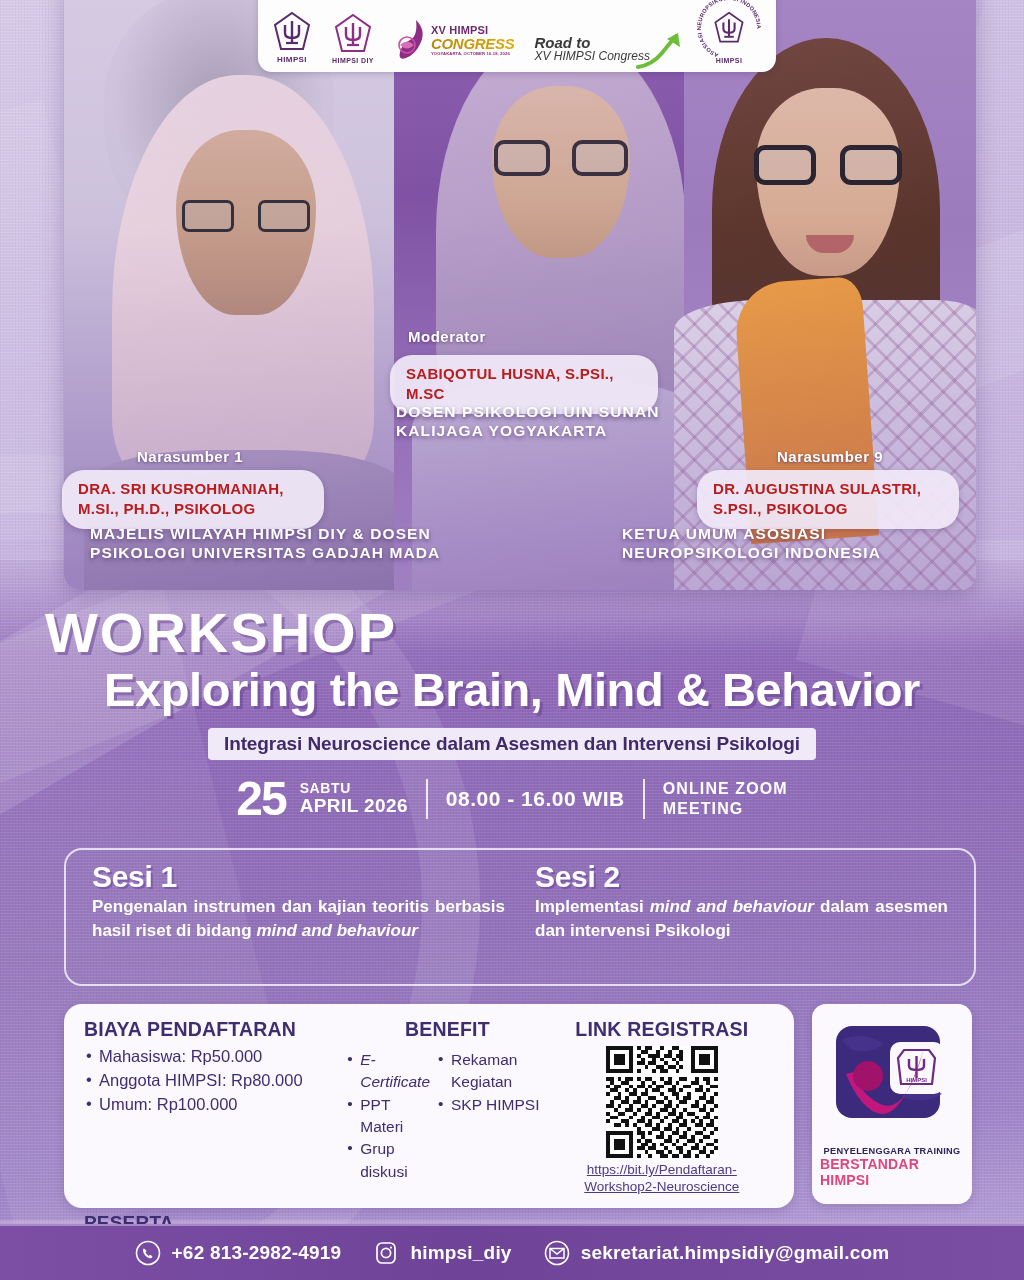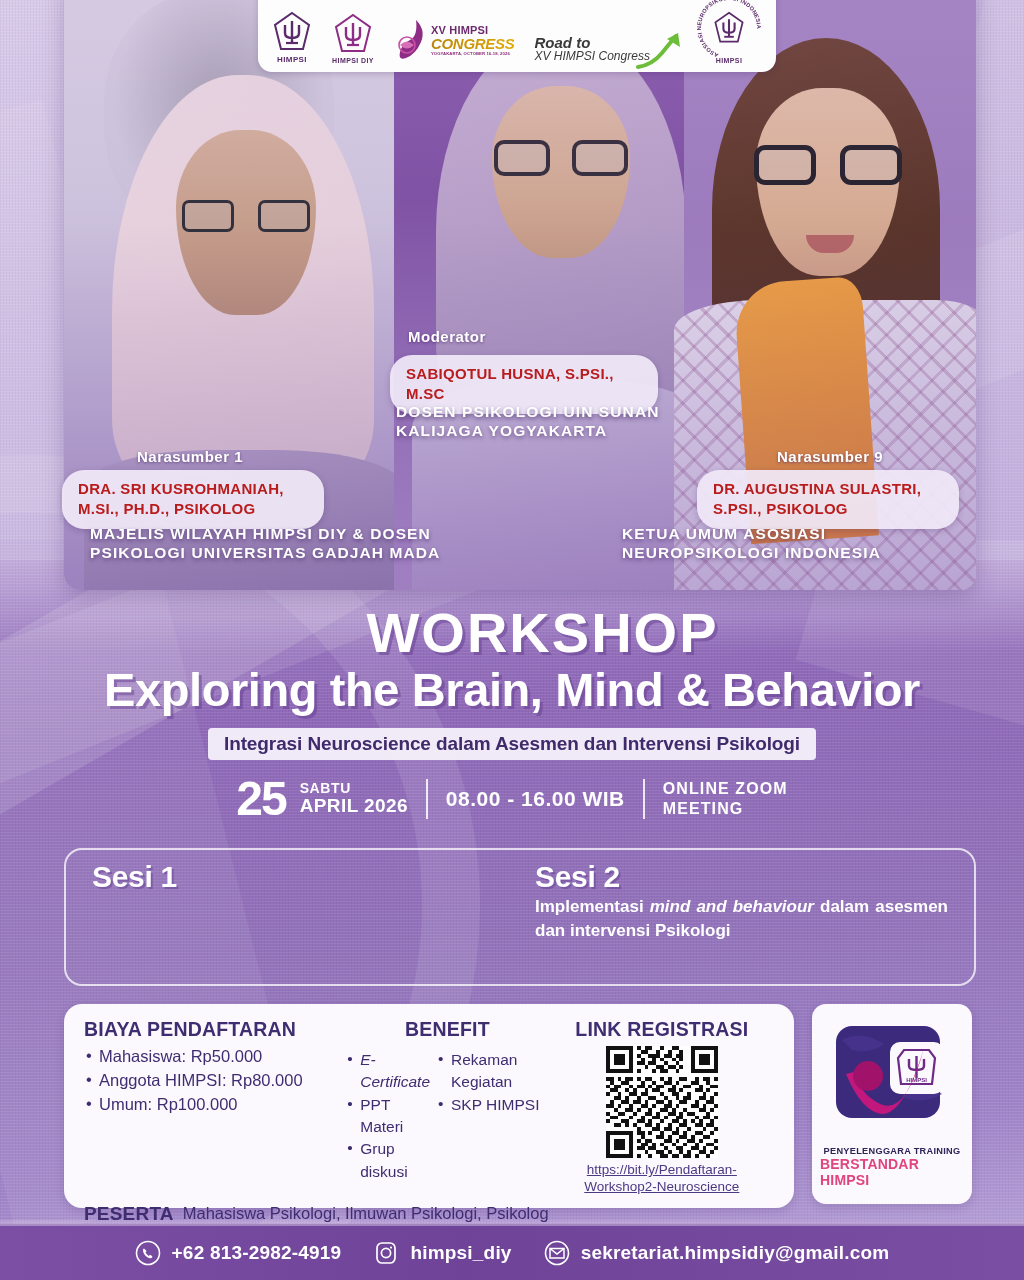--- a/index.html
+++ b/index.html
@@ -170,21 +170,21 @@
     box-shadow:0 2px 6px rgba(50,20,80,.22);
   }
   .cap-aff {
     position:absolute; color:#ffffff; font-weight:bold; font-size:15.5px;
     letter-spacing:1.1px; line-height:1.25; z-index:20;
     text-shadow:0 2px 4px rgba(55,22,85,.55);
   }
 
   
   .workshop {
-    position:absolute; left:16px; right:0; top:600px; text-align:center; z-index:30;
+    position:absolute; left:0; right:0; top:600px; text-align:left; z-index:30;
     font-size:56px; font-weight:bold; color:#ffffff; letter-spacing:2px;
     text-shadow:3px 3px 0 rgba(96,56,140,.45);
     margin-left:45px;
   }
   .subtitle {
     position:absolute; left:0; right:0; top:662px; text-align:center; z-index:30;
     font-size:47px; font-weight:bold; color:#ffffff; letter-spacing:-0.4px;
     text-shadow:3px 3px 0 rgba(96,56,140,.45);
   }
   .tagline-wrap { position:absolute; left:0; right:0; top:728px; text-align:center; z-index:30; }
@@ -234,21 +234,21 @@
   .ulist li { color:#3f2d72; font-size:16.5px; line-height:1.44; position:relative; padding-left:15px; }
   .ulist li::before { content:"•"; position:absolute; left:2px; top:-1px; }
   .ulist li i { font-style:italic; }
   .benefit-grid { display:flex; gap:6px; margin-top:4px; }
   .benefit-grid .ulist li { font-size:15.5px; }
 
   .qr { width:112px; height:112px; margin:5px auto 0 auto; display:block; }
   .qr-link { display:block; text-align:center; color:#4a3a86; font-size:13.5px;
     text-decoration:underline; line-height:1.25; margin-top:4px; }
 
-  .peserta-row { margin-top:7px; display:flex; align-items:center; gap:9px; }
+  .peserta-row { margin-top:16px; display:flex; align-items:flex-start; gap:9px; }
   .peserta-row .lbl { color:#3f2d72; font-size:19px; font-weight:bold; letter-spacing:.2px; }
   .peserta-row .val { color:#3f2d72; font-size:16.5px; }
   .peserta-row .val.it { font-style:italic; font-weight:bold; font-size:15.5px; }
 
   
   .badge {
     position:absolute; left:812px; top:1004px; width:160px; height:200px;
     background:#fbf9fd; border-radius:14px; z-index:30; padding:10px 8px;
     display:flex; flex-direction:column; align-items:center; justify-content:flex-start;
     box-shadow:0 3px 10px rgba(60,25,95,.18);
@@ -417,20 +417,21 @@
   <div class="dsep"></div>
   <div class="dmode">
     <div>ONLINE ZOOM</div>
     <div>MEETING</div>
   </div>
 </div>
 
 <div class="sesbox">
   <div class="ses">
     <h3>Sesi 1</h3>
+    <p><span>Pengenalan instrumen dan kajian teoritis berbasis hasil riset di bidang </span><i>mind and behaviour</i><span></span></p>
   </div>
   <div class="ses">
     <h3>Sesi 2</h3>
     <p><span>Implementasi </span><i>mind and behaviour</i><span> dalam asesmen dan intervensi Psikologi</span></p>
   </div>
 </div>
 
 <div class="card">
   <div class="card-cols">
     <div class="col-biaya">
@@ -686,21 +687,20 @@
       </svg>
       <a class="qr-link" href="#">
         <span>https://bit.ly/Pendaftaran-</span><br>
         <span>Workshop2-Neuroscience</span>
       </a>
     </div>
   </div>
 
   <div class="peserta-row">
     <span class="lbl">PESERTA</span>
-    <span class="val">Mahasiswa Psikologi, Ilmuwan Psikologi, Psikolog</span>
   </div>
   <div class="peserta-row">
     <span class="lbl">PEMBAYARAN</span>
     <span class="val it">Mandiri - 1370022725499 a.n. HIMPSI DIY</span>
   </div>
 </div>
 
 <div class="badge">
   <div class="badge-art">
     <svg viewBox="0 0 128 120">

